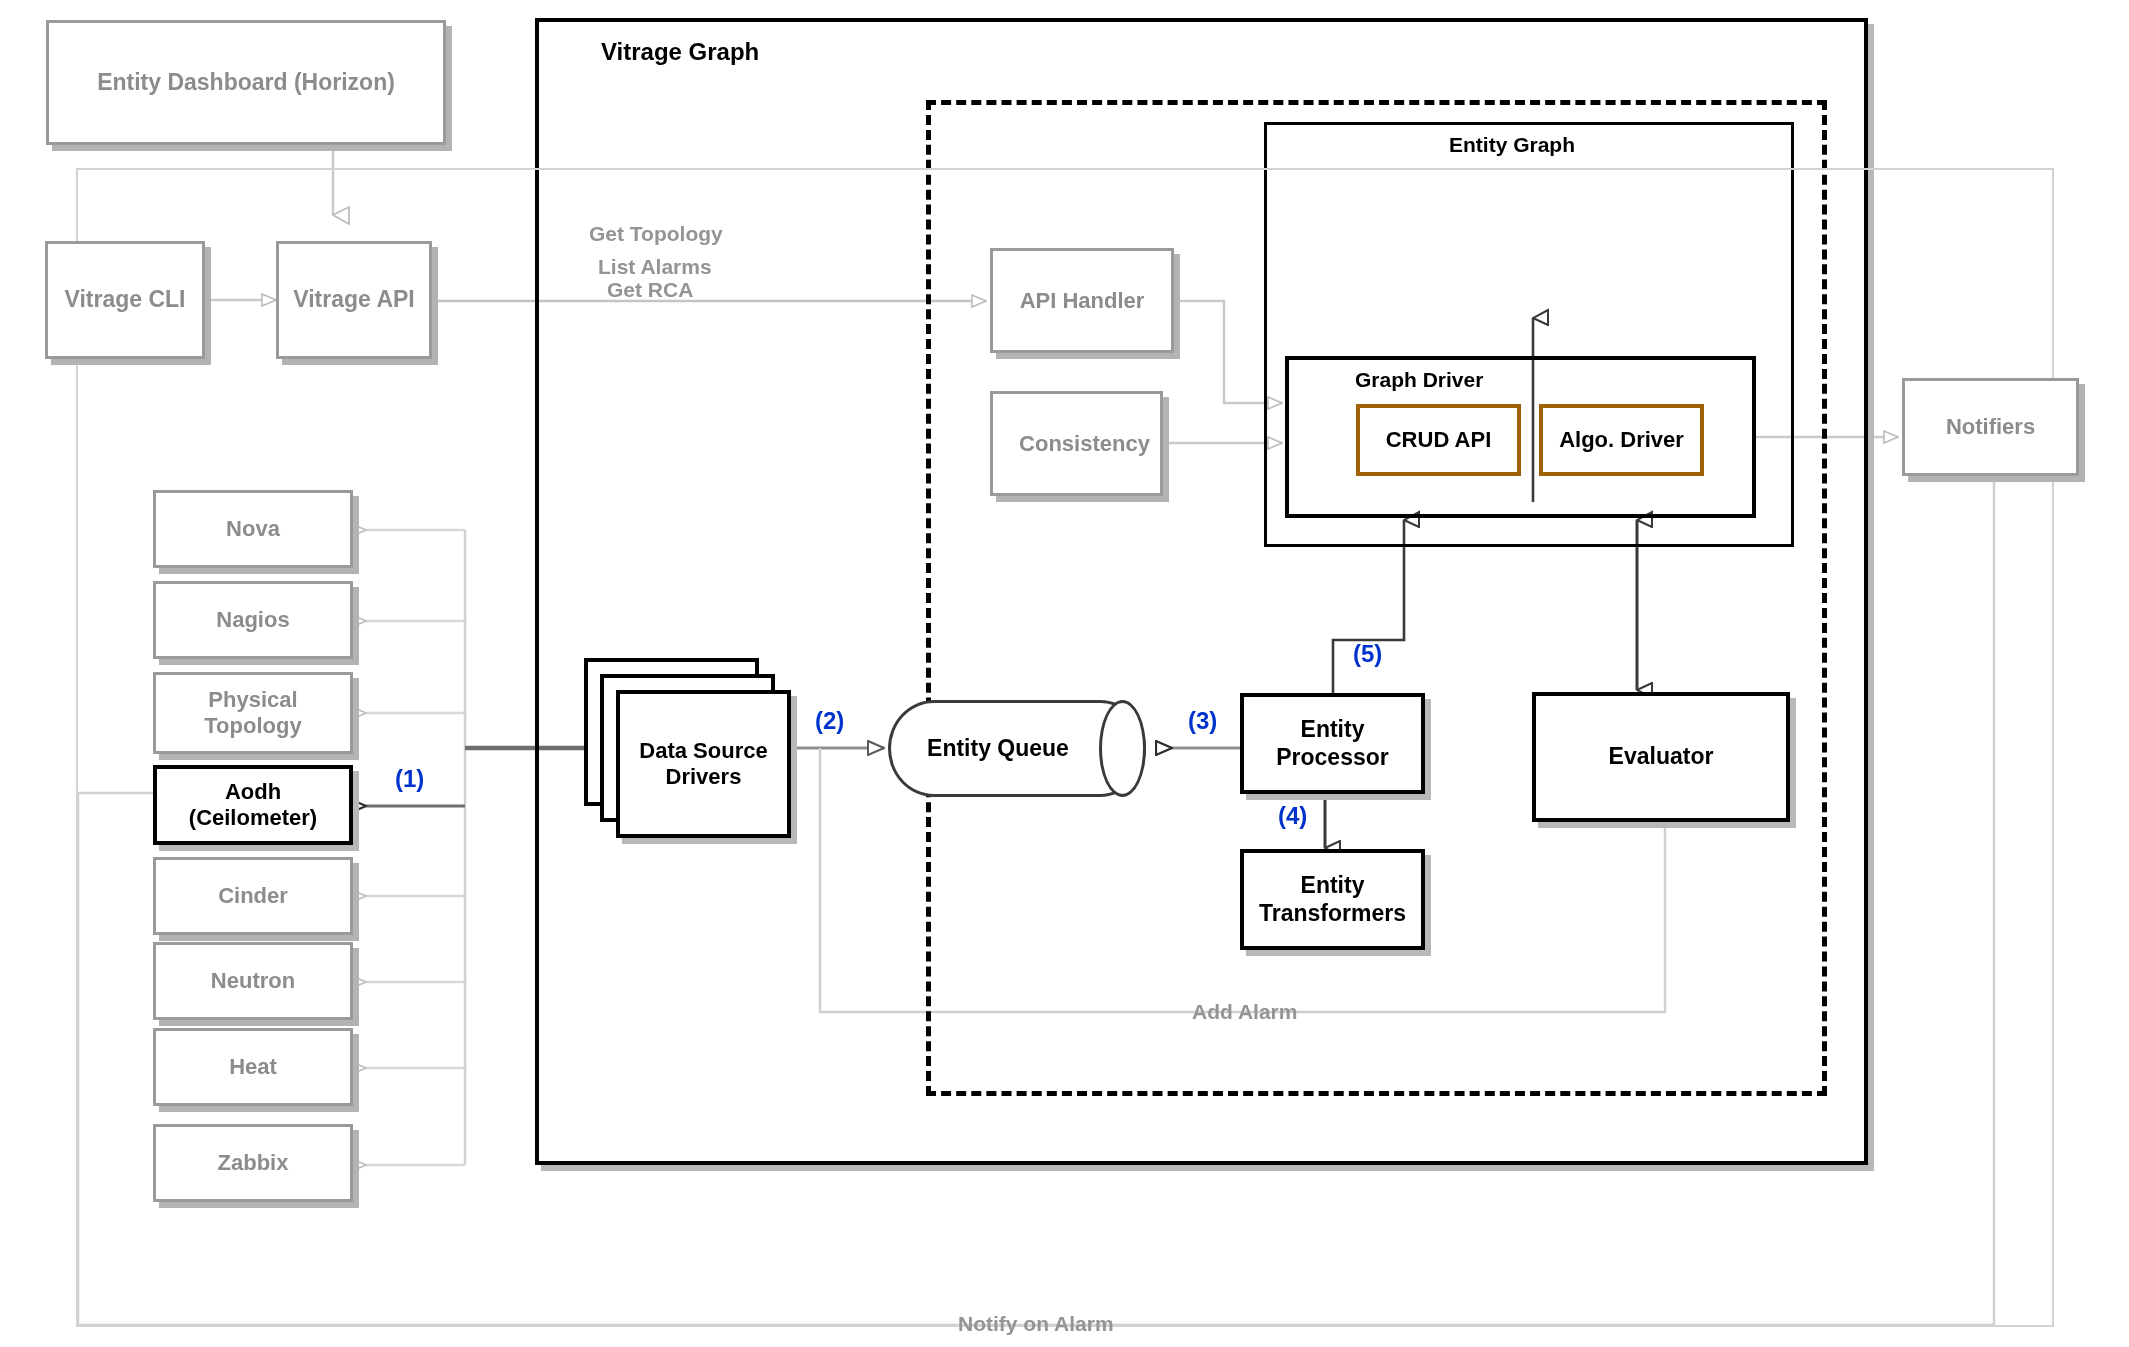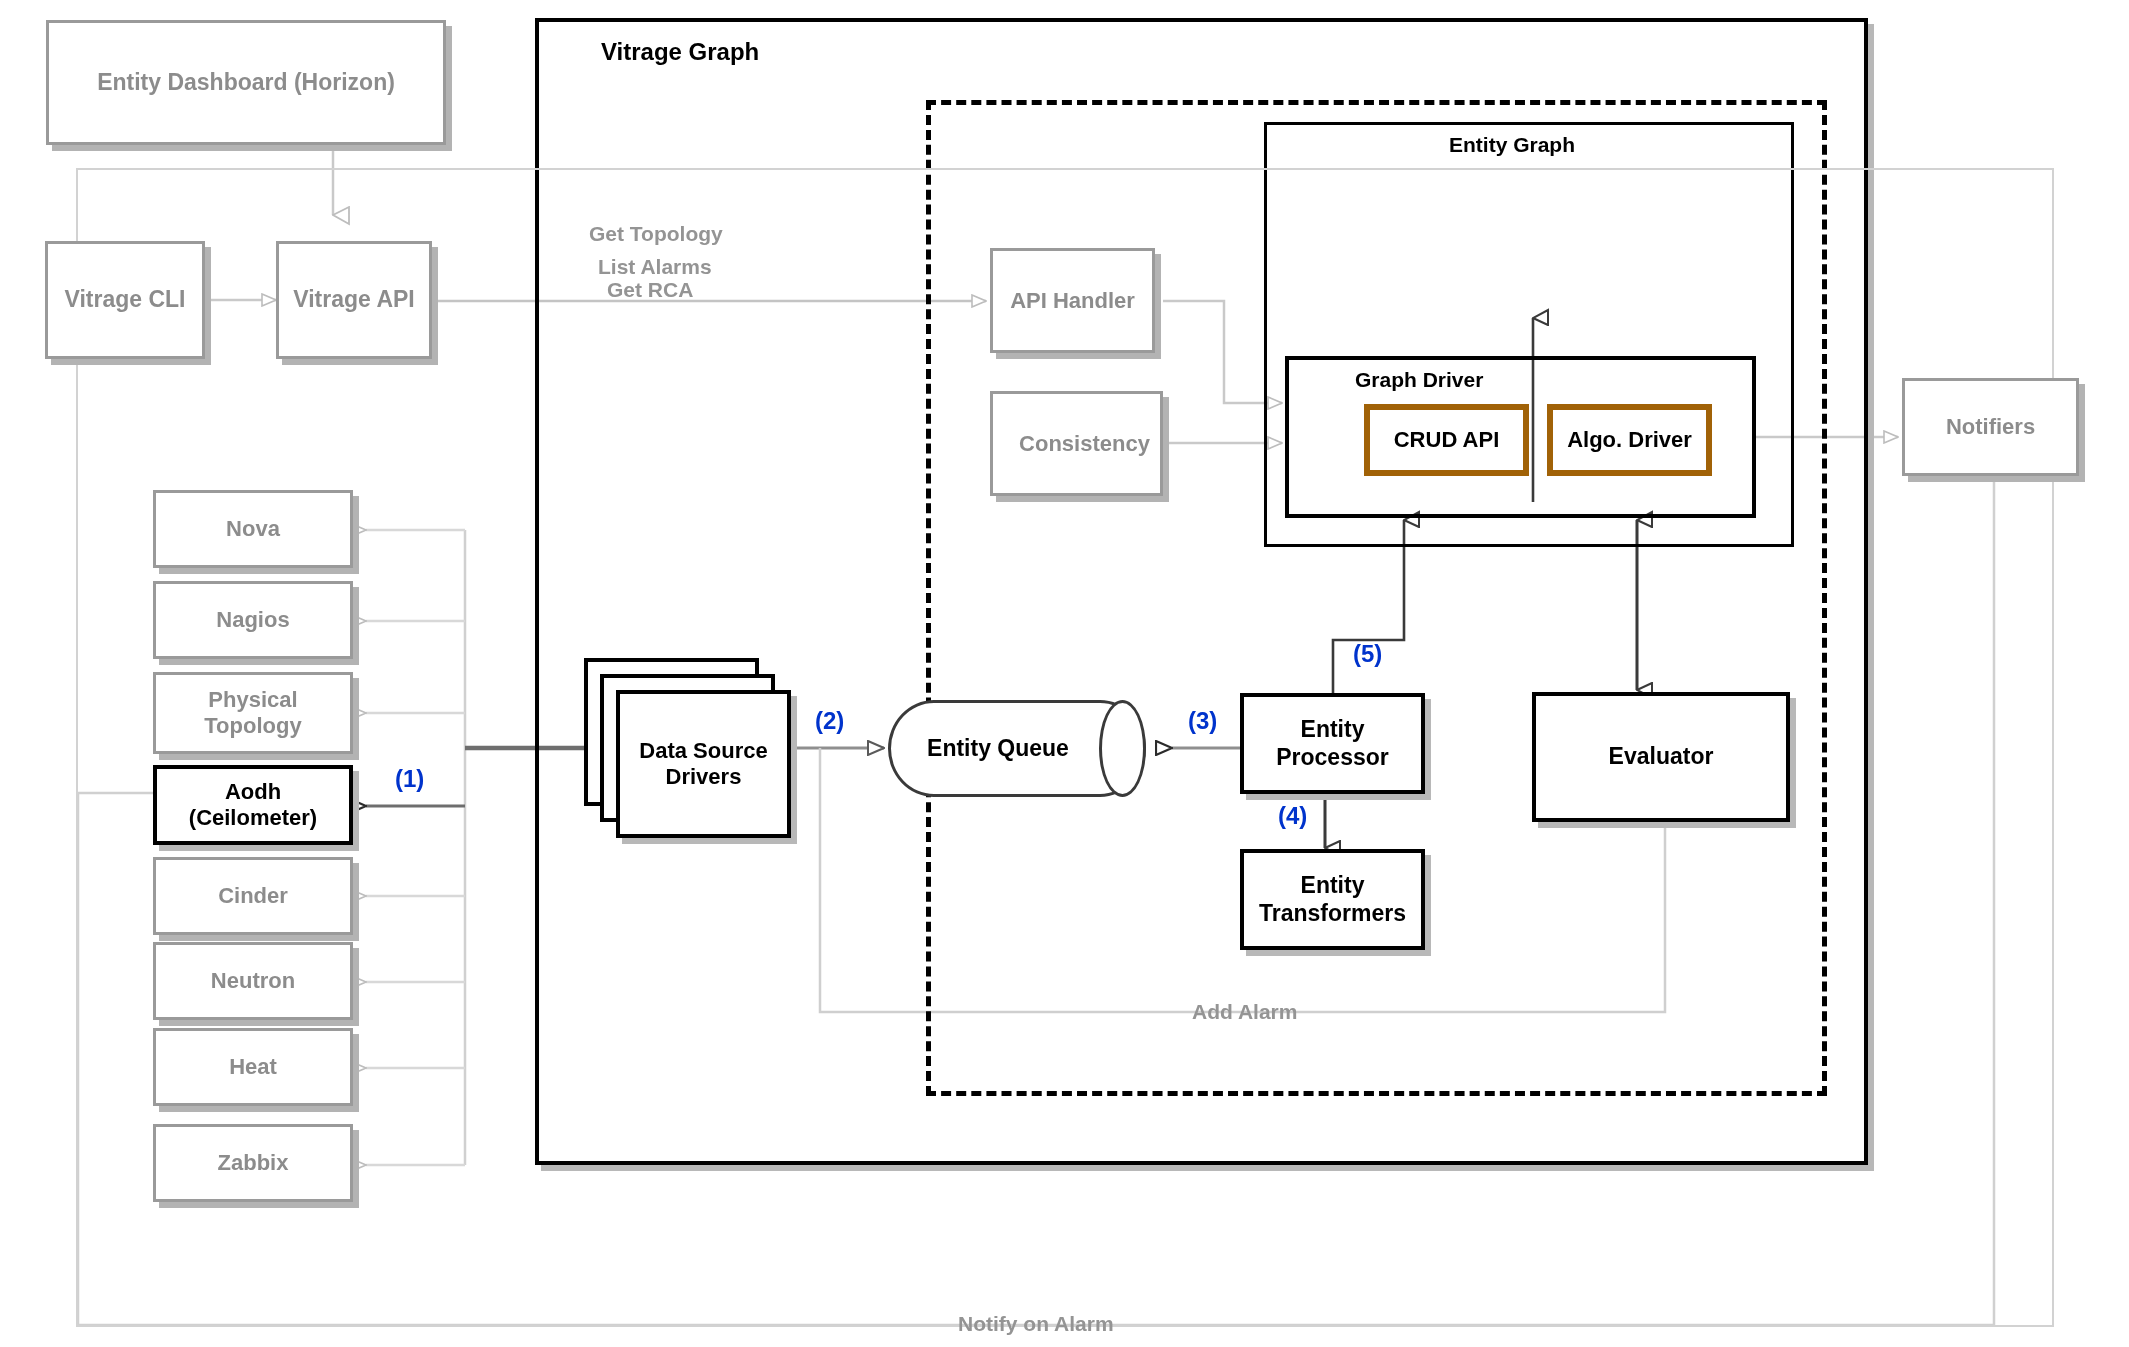--- a/index.html
+++ b/index.html
@@ -43,25 +43,24 @@
     box-shadow: 6px 6px 0 0 #b3b3b3;
   }
   
   .black {
     border: 4px solid #000000;
     color: #000000;
     font-weight: bold;
     box-shadow: 6px 6px 0 0 #b8b8b8;
   }
   .thin-black {
-    border: 6px solid #a16207;
+    border: 4px solid #a16207;
     color: #000000;
     font-weight: bold;
     background: #ffffff;
-    margin-left: 8px;
   }
   
   .frame-solid {
     position: absolute;
     box-sizing: border-box;
     border: 4px solid #000000;
     background: transparent;
     box-shadow: 6px 6px 0 0 #b8b8b8;
   }
   .frame-dashed {
@@ -230,21 +229,21 @@
   <div class="node grey" style="left:153px; top:857px; width:200px; height:78px; font-size:22px;">Cinder</div>
 
   <div class="node grey" style="left:153px; top:942px; width:200px; height:78px; font-size:22px;">Neutron</div>
 
   <div class="node grey" style="left:153px; top:1028px; width:200px; height:78px; font-size:22px;">Heat</div>
 
   <div class="node grey" style="left:153px; top:1124px; width:200px; height:78px; font-size:22px;">Zabbix</div>
 
   <div class="lbl lbl-blue" style="left:395px; top:765px; font-size:24px;">(1)</div>
 
-  <div class="node grey" style="left:990px; top:248px; width:165px; height:105px; font-size:22px;">API Handler</div>
+  <div class="node grey" style="left:990px; top:248px; width:184px; height:105px; font-size:22px;">API Handler</div>
 
   <div class="node grey" style="left:990px; top:391px; width:173px; height:105px; font-size:22px;padding-left:16px;">Consistency</div>
 
 
   <div class="frame-thin" style="left:1285px; top:356px; width:471px; height:162px; border-width:4px;"></div>
   <div class="lbl lbl-black" style="left:1355px; top:368px; font-size:21px;">Graph Driver</div>
 
   <div class="node thin-black" style="left:1356px; top:404px; width:165px; height:72px; font-size:22px;">CRUD API</div>
 
   <div class="node thin-black" style="left:1539px; top:404px; width:165px; height:72px; font-size:22px;">Algo. Driver</div>

